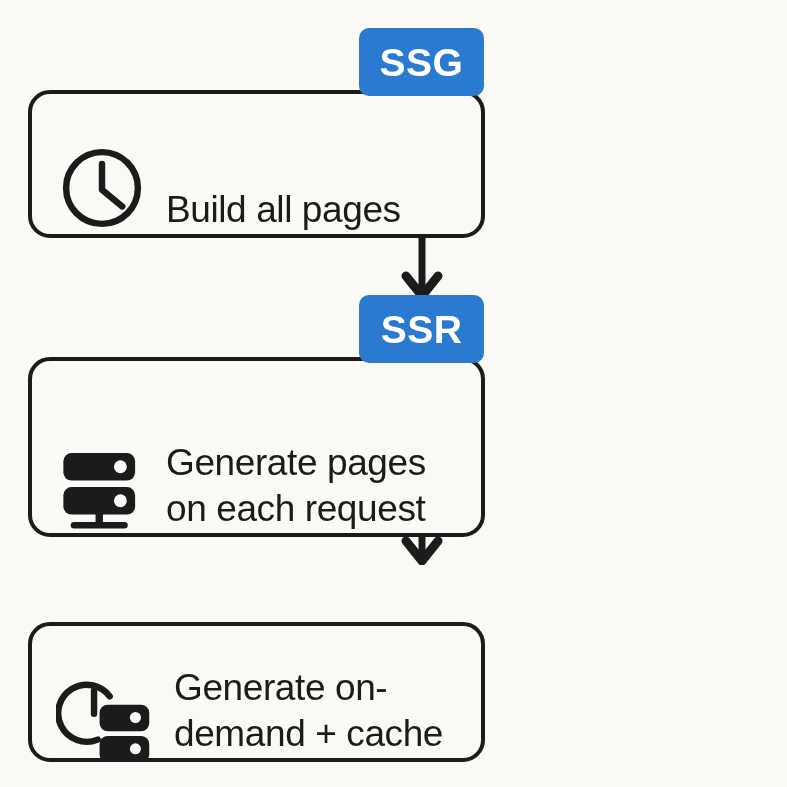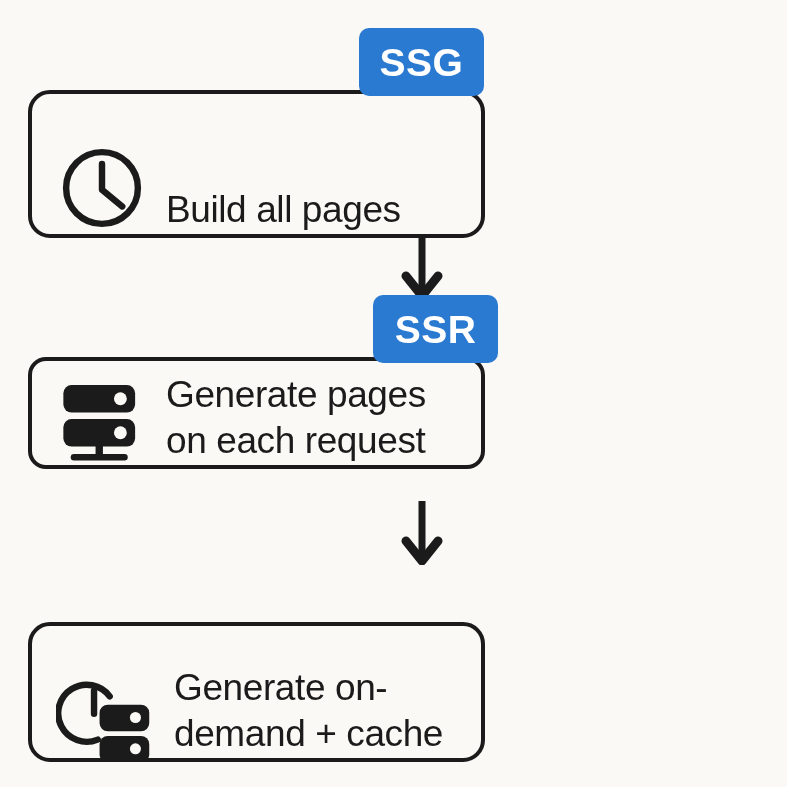--- a/index.html
+++ b/index.html
@@ -64,22 +64,22 @@
   }
   .card-text .ln {
     display: block;
     white-space: nowrap;
   }
 
   
   #card-ssg { top: 90px; height: 148px; }
   #badge-ssg { left: 331px; top: 28px; width: 125px; height: 68px; font-size: 39px; }
 
-  #card-ssr { top: 357px; height: 112px; border-radius: 18px; }
-  #badge-ssr { left: 345px; top: 295px; width: 125px; height: 68px; font-size: 39px; }
+  #card-ssr { top: 357px; height: 180px; }
+  #badge-ssr { left: 331px; top: 295px; width: 125px; height: 68px; font-size: 39px; }
 
   #card-isr { top: 622px; height: 140px; }
   #badge-isr { left: 331px; top: 560px; width: 125px; height: 66px; font-size: 39px; }
 
   
   .connector {
     position: absolute;
     left: 372px;
     width: 44px;
     z-index: 0;

